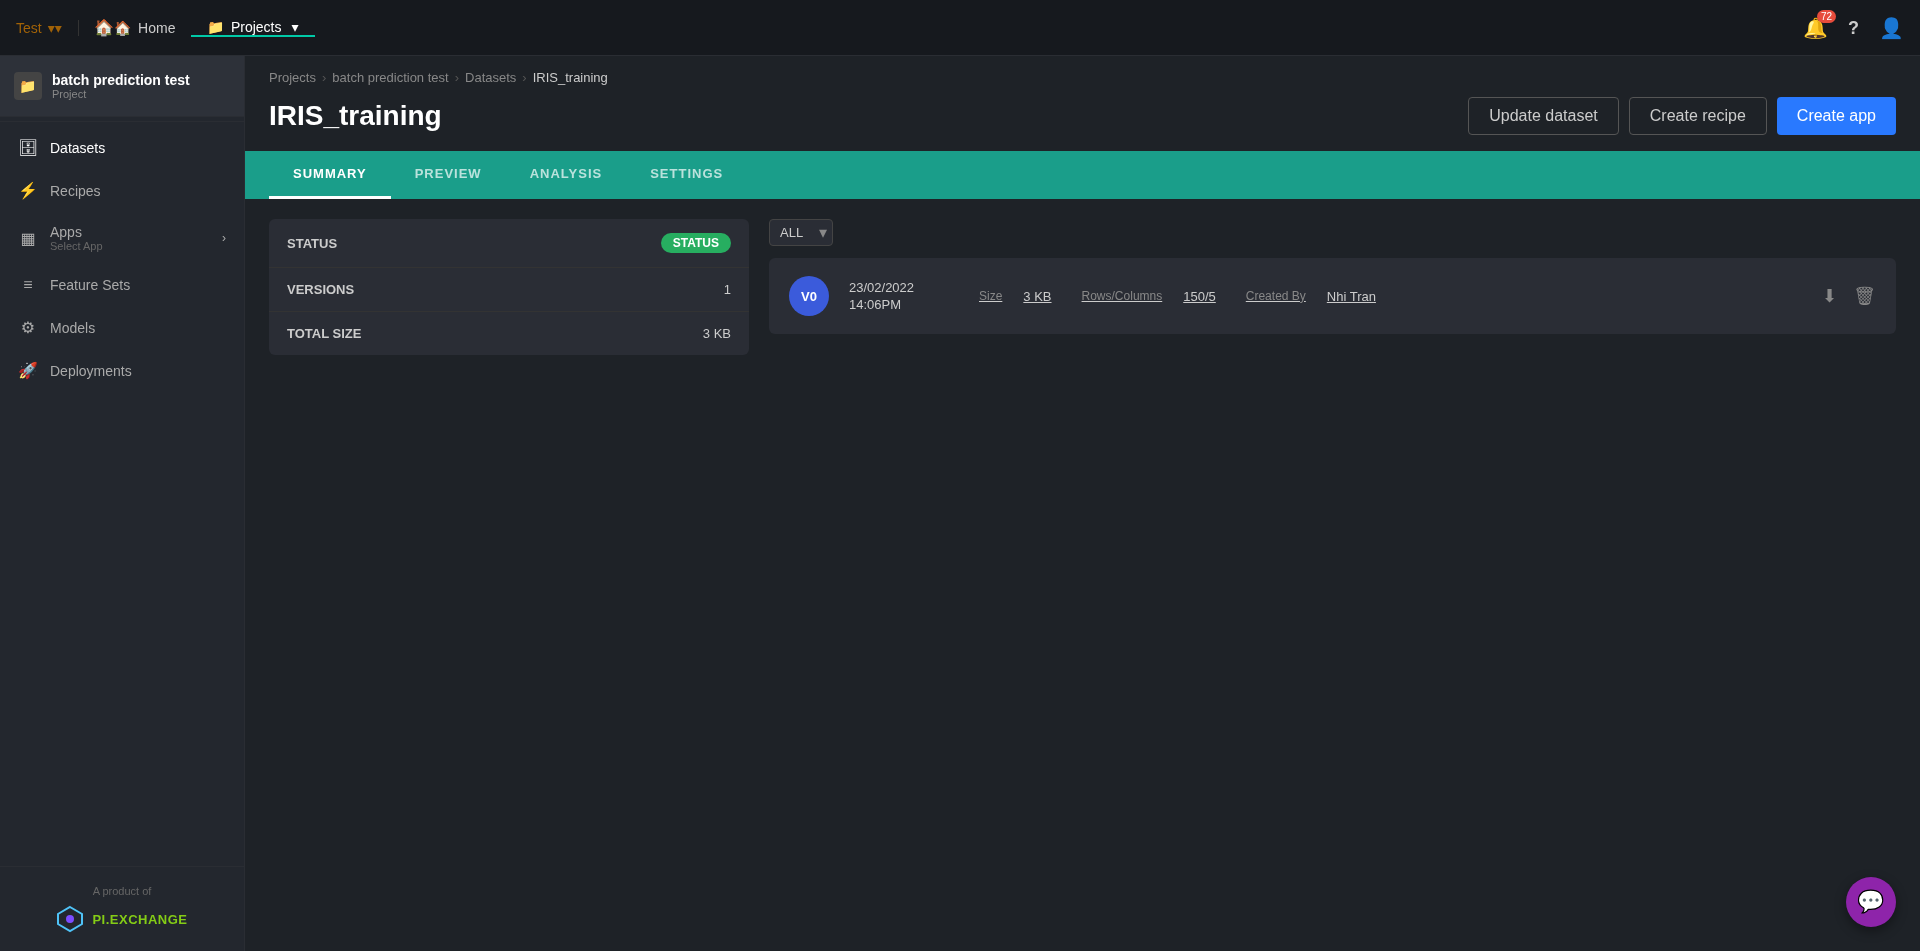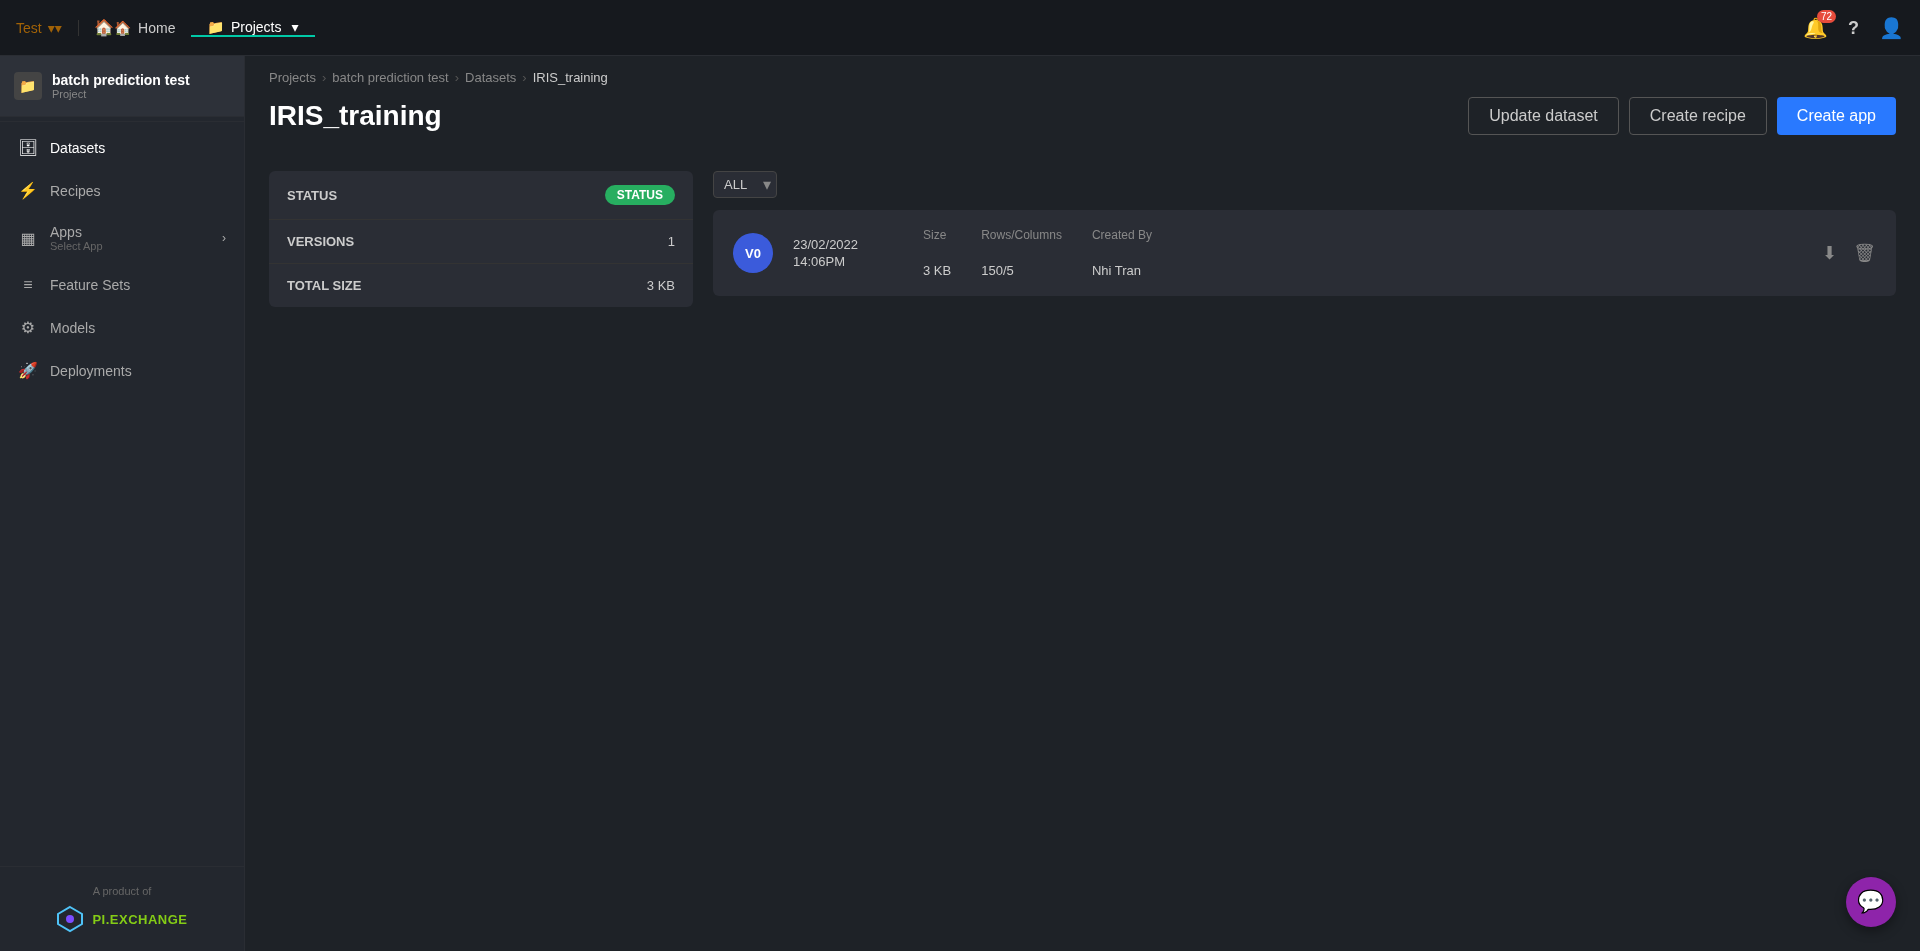--- a/index.html
+++ b/index.html
@@ -60,40 +60,40 @@
 
     
     .tabs { display: flex; background: #1a9e8a; height: 48px; padding: 0 24px; }
     .tab { display: flex; align-items: center; padding: 0 24px; font-size: 13px; font-weight: 600; letter-spacing: 1px; cursor: pointer; color: rgba(255,255,255,0.7); border-bottom: 3px solid transparent; }
     .tab.active { color: #fff; border-bottom: 3px solid #fff; }
 
     
     .content { display: flex; gap: 20px; padding: 20px 24px; }
 
     
-    .summary-card { background: #2a2d35; border-radius: 6px; width: 424px; flex-shrink: 0; overflow: hidden; }
+    .summary-card { background: #2a2d35; border-radius: 6px; width: 480px; flex-shrink: 0; overflow: hidden; }
     .summary-row { display: flex; align-items: center; padding: 14px 18px; border-bottom: 1px solid #333; }
     .summary-label { font-size: 13px; color: #ccc; font-weight: 600; flex: 1; }
     .summary-value { font-size: 13px; color: #ccc; }
     .badge-ready { background: #27ae60; color: #fff; font-size: 12px; padding: 3px 12px; border-radius: 12px; font-weight: 600; }
 
     
     .versions-panel { flex: 1; }
     .versions-header { display: flex; align-items: center; margin-bottom: 12px; }
     .versions-title { font-size: 15px; font-weight: 700; color: #fff; flex: 1; }
     .versions-filter { display: flex; align-items: center; gap: 6px; }
     .filter-select { background: #2a2d35; color: #ccc; border: 1px solid #444; border-radius: 4px; padding: 5px 28px 5px 10px; font-size: 13px; cursor: pointer; appearance: none; -webkit-appearance: none; }
 
     .version-row { background: #2a2d35; border-radius: 6px; display: flex; align-items: center; padding: 18px 20px; gap: 20px; }
     .version-badge { width: 40px; height: 40px; border-radius: 50%; background: #3b5bdb; color: #fff; display: flex; align-items: center; justify-content: center; font-size: 13px; font-weight: 700; flex-shrink: 0; }
     .version-date { display: flex; flex-direction: column; gap: 2px; min-width: 110px; }
     .version-date-main { font-size: 13px; color: #ccc; }
     .version-date-time { font-size: 13px; color: #ccc; }
     .version-meta { display: flex; gap: 30px; flex: 1; }
-    .version-meta-item { display: flex; flex-direction: column; gap: 21px; }
+    .version-meta-item { display: flex; flex-direction: row; gap: 21px; text-decoration: underline; }
     .version-meta-label { font-size: 12px; color: #888; }
     .version-meta-value { font-size: 13px; color: #ccc; }
     .version-actions { display: flex; gap: 16px; align-items: center; }
     .version-action-btn { background: none; border: none; color: #888; cursor: pointer; font-size: 18px; }
 
     
     .versions-arrow { margin-left: 6px; color: #27ae60; font-size: 10px; }
 
     
     .chat-bubble { position: fixed; bottom: 24px; right: 24px; width: 50px; height: 50px; background: #8e24aa; border-radius: 50%; display: flex; align-items: center; justify-content: center; cursor: pointer; font-size: 22px; color: #fff; box-shadow: 0 4px 12px rgba(0,0,0,0.4); }
@@ -206,20 +206,34 @@
 
     <div class="page-header">
       <h1 class="page-title">IRIS_training</h1>
       <div class="header-actions">
         <button class="btn btn-outline">Update dataset</button>
         <button class="btn btn-outline">Create recipe</button>
         <button class="btn btn-primary">Create app</button>
       </div>
     </div>
 
+    <div class="tabs">
+      <div class="tab active">
+        <span>SUMMARY</span>
+      </div>
+      <div class="tab">
+        <span>PREVIEW</span>
+      </div>
+      <div class="tab">
+        <span>ANALYSIS</span>
+      </div>
+      <div class="tab">
+        <span>SETTINGS</span>
+      </div>
+    </div>
 
     <div class="content">
 
       <div class="summary-card">
         <div class="summary-row">
           <span class="summary-label">STATUS</span>
           <span class="badge-ready">STATUS</span>
         </div>
         <div class="summary-row">
           <span class="summary-label">VERSIONS</span>

